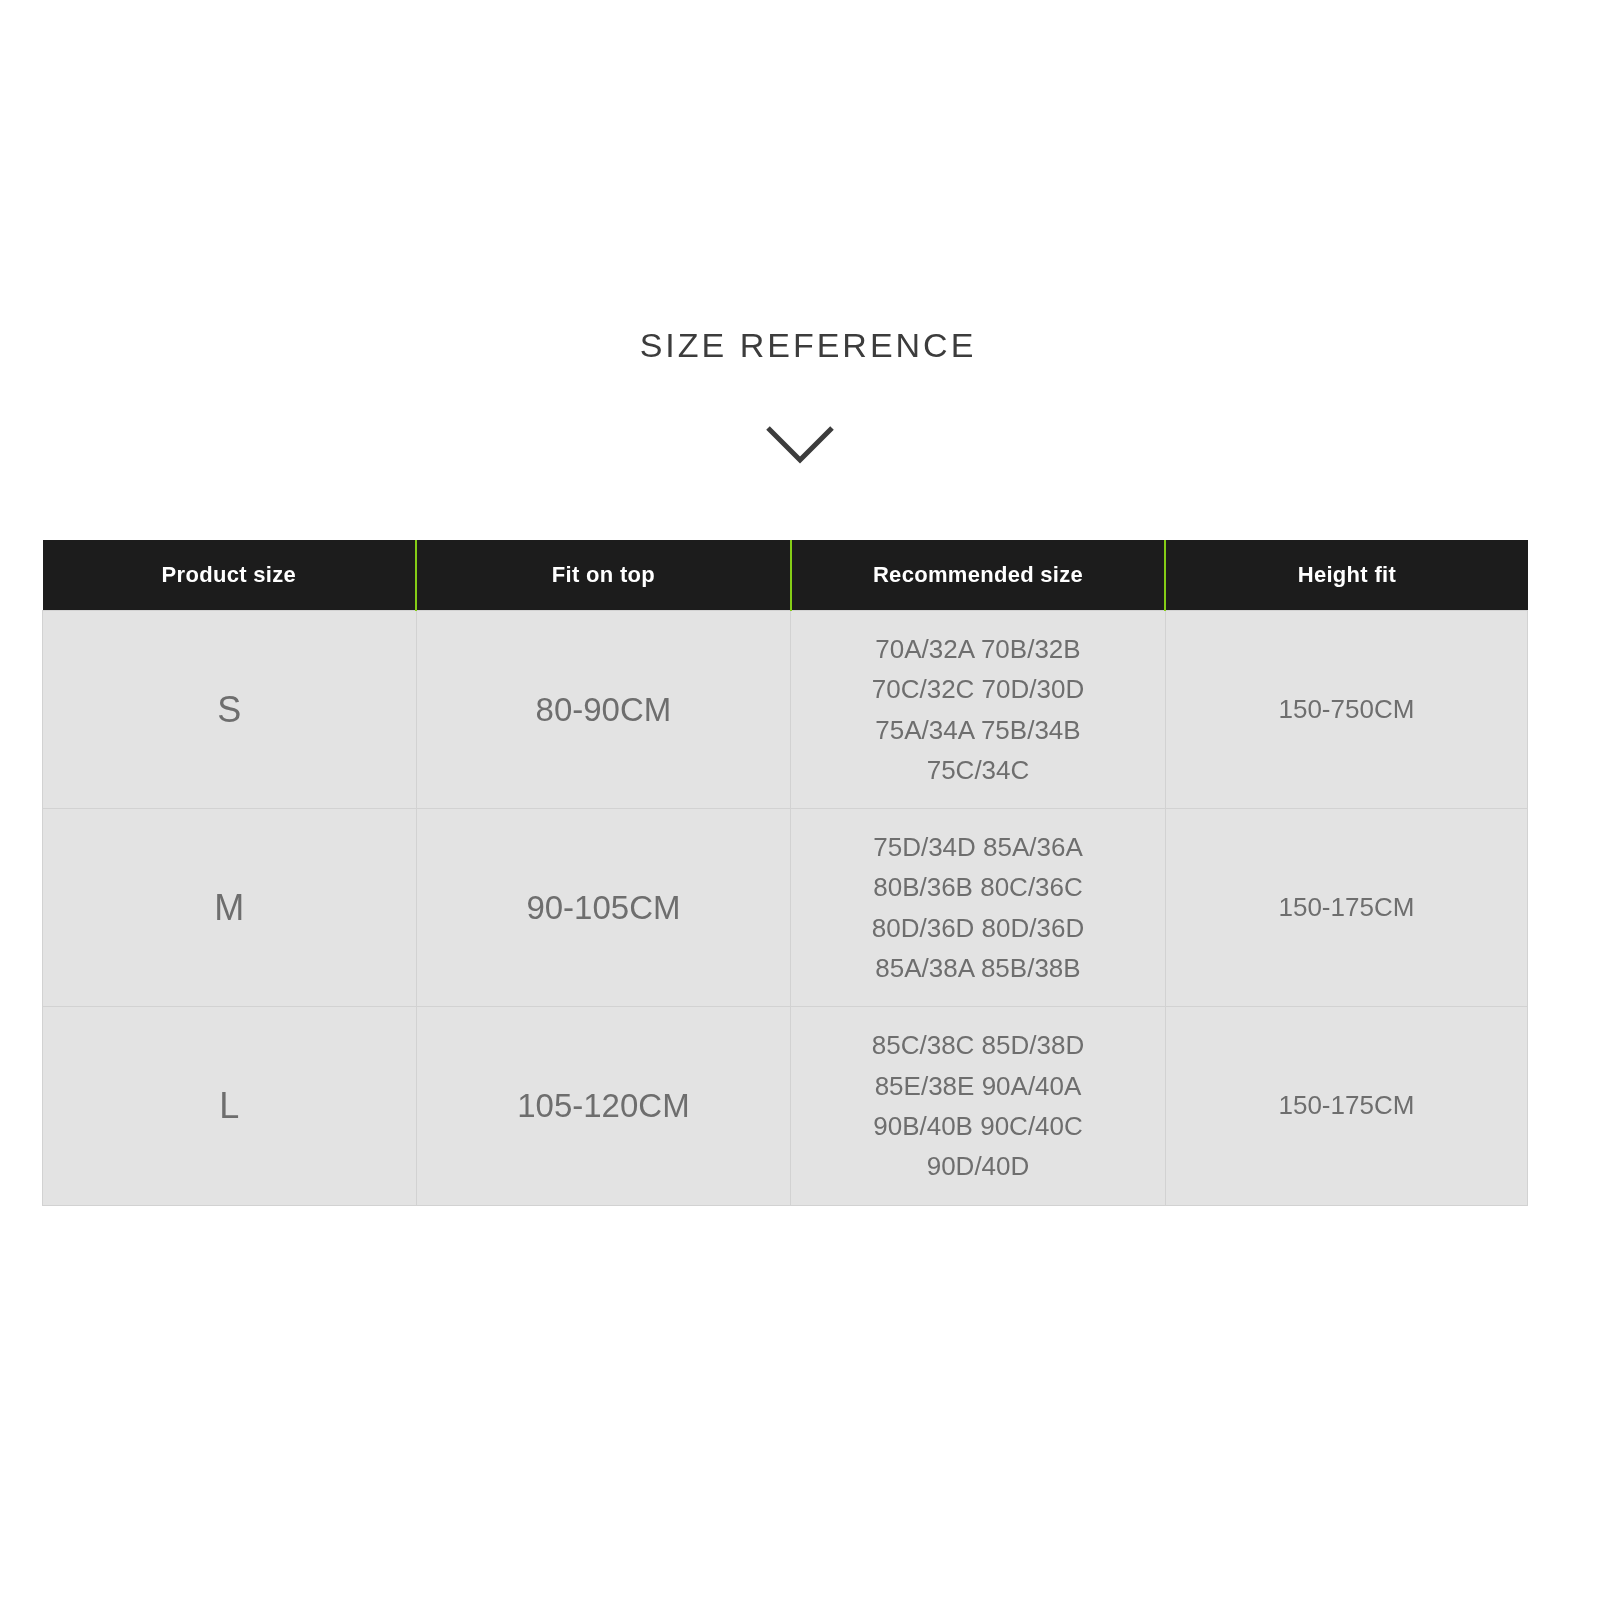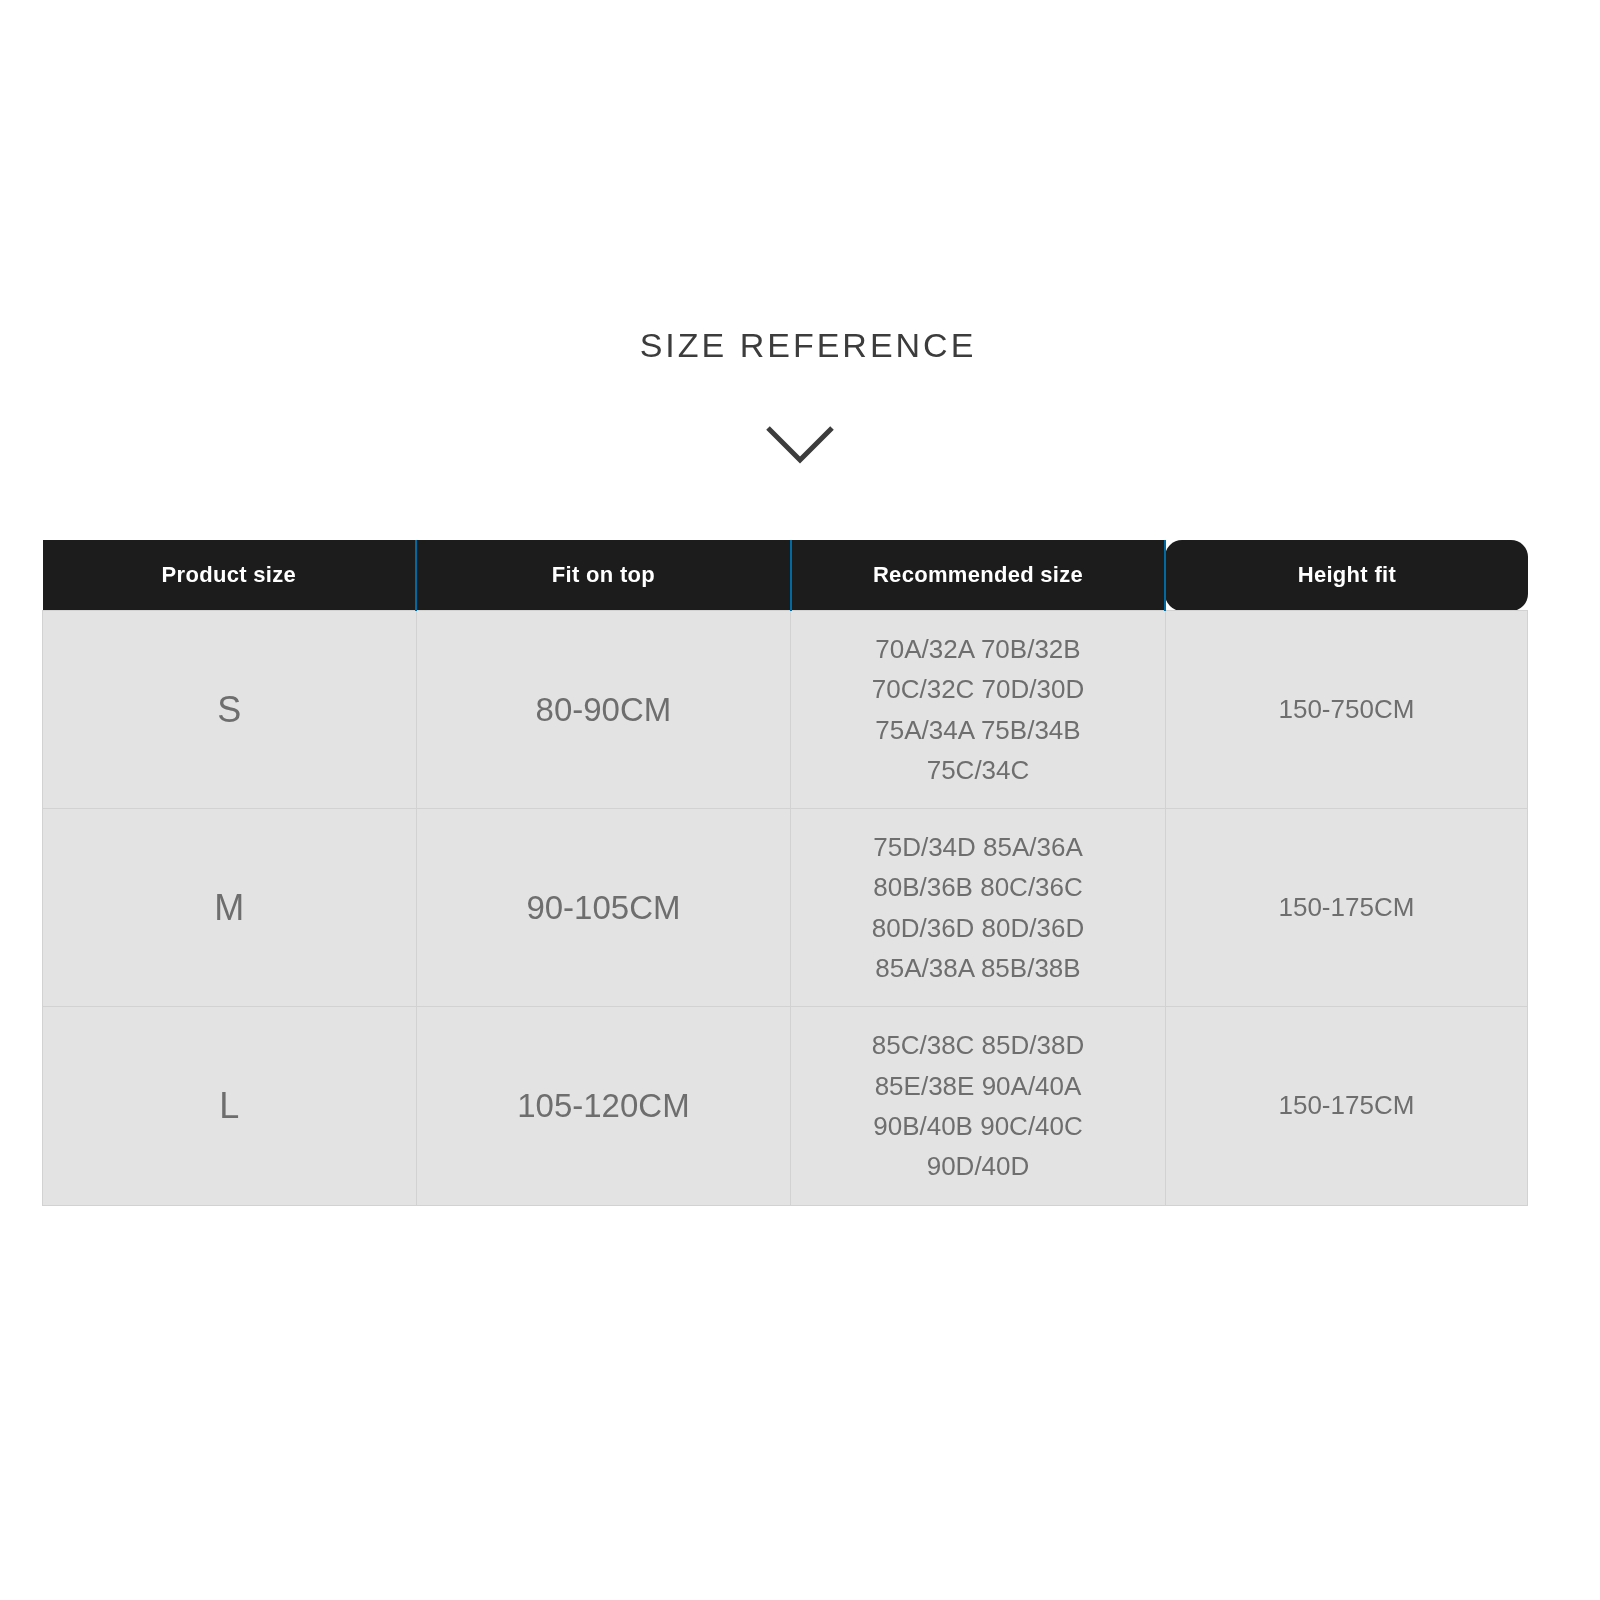--- a/index.html
+++ b/index.html
@@ -57,21 +57,21 @@
     background: #1c1c1c;
     color: #ffffff;
     font-size: 22px;
     font-weight: bold;
     padding: 22px 6px;
     text-align: center;
     border: none;
     letter-spacing: 0.3px;
   }
   table.size-table thead th.sep {
-    border-left: 2px solid #0369a1;
+    border-left: 2px solid #84cc16;
   }
   table.size-table tbody td {
     background: #e3e3e3;
     color: #6e6e6e;
     border: 1px solid #d2d2d2;
     text-align: center;
     vertical-align: middle;
     padding: 18px 10px;
   }
   td.col-size {
@@ -94,21 +94,21 @@
     font-size: 26px;
     width: 24.4%;
   }
   .rec-line {
     display: block;
     white-space: pre;
   }
   thead th.th-product { width: 25.2%; }
   thead th.th-fit { width: 25.2%; }
   thead th.th-rec { width: 25.2%; margin-top: 21px; }
-  thead th.th-height { width: 24.4%; border-radius: 17px; }
+  thead th.th-height { width: 24.4%; }
 </style>
 </head>
 <body>
 
 <div class="page">
 
   <div class="title">SIZE REFERENCE</div>
 
   <div class="chevron">
     <svg width="80" height="48" viewBox="0 0 80 48" aria-hidden="true">

